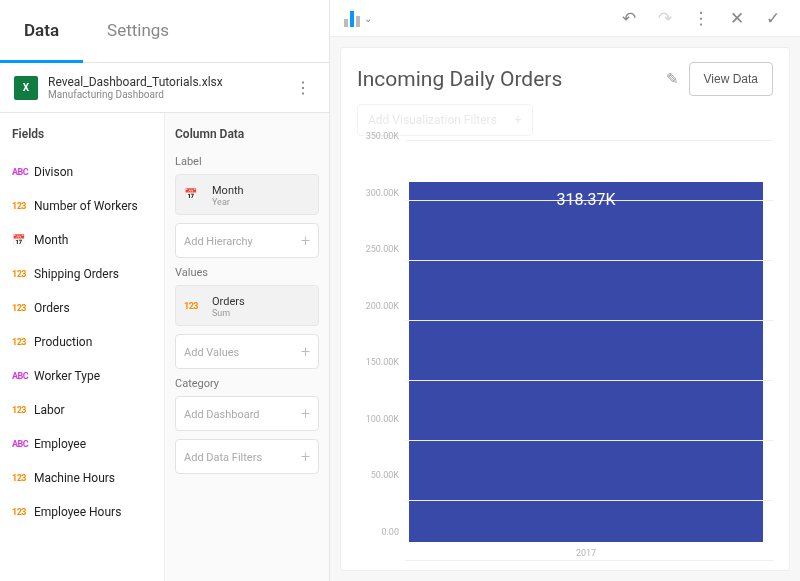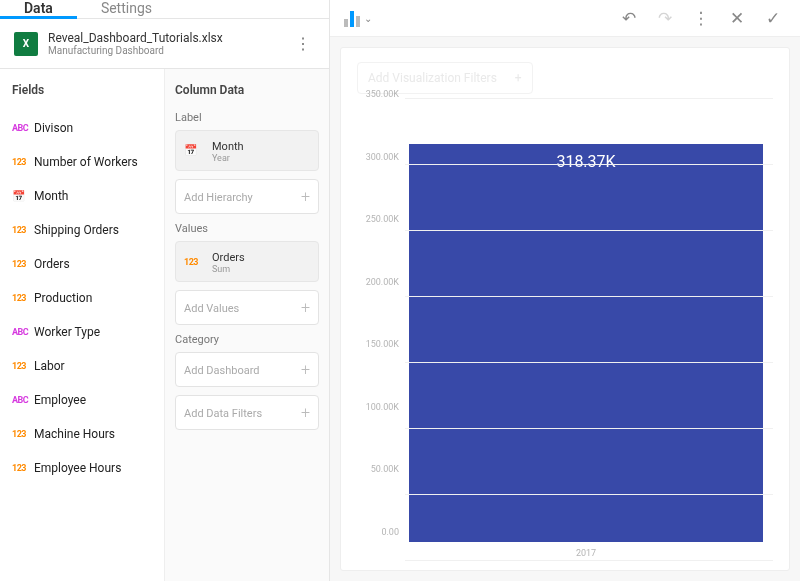--- a/index.html
+++ b/index.html
@@ -3,21 +3,21 @@
 <meta charset="utf-8">
 <style>
   * { box-sizing: border-box; margin: 0; padding: 0; }
   body { font-family: -apple-system, BlinkMacSystemFont, "Segoe UI", Roboto, sans-serif; font-size: 13px; color: #333; background: #fff; width: 800px; height: 581px; overflow: hidden; }
   .app { display: flex; height: 100%; }
   .left { width: 330px; display: flex; flex-direction: column; border-right: 1px solid #e5e5e5; }
   .right { flex: 1; display: flex; flex-direction: column; background: #f7f7f7; }
 
   
   .tabs { display: flex; border-bottom: 1px solid #e5e5e5; }
-  .tab { padding: 0 24px; font-size: 14px; color: #888; cursor: pointer; }
+  .tab { padding: 20px 24px; font-size: 17px; color: #888; cursor: pointer; }
   .tab.active { color: #333; font-weight: 600; border-bottom: 3px solid #0099ff; margin-bottom: -1px; }
 
   
   .datasource { display: flex; align-items: center; padding: 12px 14px; gap: 10px; border-bottom: 1px solid #e5e5e5; }
   .xlsx-icon { width: 24px; height: 24px; background: #107c41; border-radius: 2px; display:flex; align-items:center; justify-content:center; color:#fff; font-size:10px; font-weight:700; }
   .ds-text { flex: 1; overflow: hidden; }
   .ds-title { font-size: 12px; color:#333; white-space: nowrap; }
   .ds-sub { font-size: 10px; color: #888; }
   .vdots { width: 24px; text-align:center; color:#777; font-size:16px; cursor:pointer; }
 
@@ -190,20 +190,25 @@
       </div>
       <div class="spacer"></div>
       <div class="ricon">↶</div>
       <div class="ricon disabled">↷</div>
       <div class="ricon">⋮</div>
       <div class="ricon">✕</div>
       <div class="ricon">✓</div>
     </div>
 
     <div class="viz">
+      <div class="vizhead">
+        <div class="viztitle">Incoming Daily Orders</div>
+        <div class="pencil">✎</div>
+        <button class="viewdata">View Data</button>
+      </div>
       <div>
         <div class="filterpill">
           <span>Add Visualization Filters</span>
           <span>+</span>
         </div>
       </div>
       <div class="chartbox">
         <div class="yaxis" id="yaxis">
             <div class="ytick" style="bottom: 0%;">0.00</div>
             <div class="ytick" style="bottom: 14.2857%;">50.00K</div>

